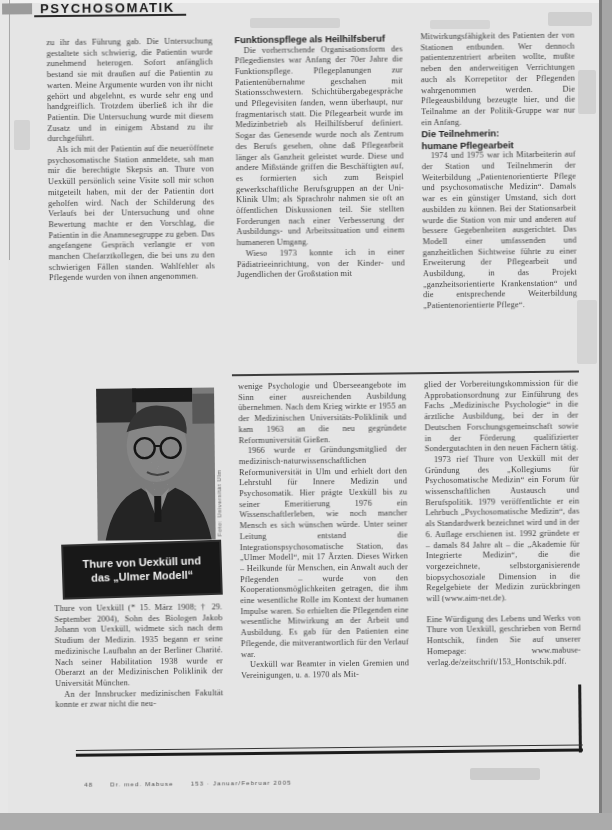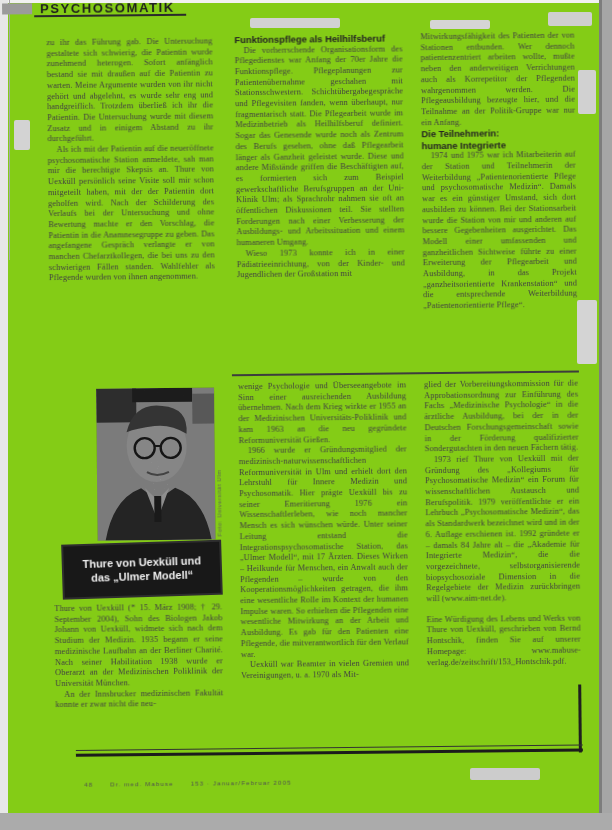--- a/index.html
+++ b/index.html
@@ -3,21 +3,21 @@
 <meta charset="utf-8">
 <style>
   html,body{margin:0;padding:0;}
   body{
     width:612px;height:830px;overflow:hidden;
     background:#c9c9c9;
     font-family:"Liberation Serif", serif;
   }
   .scan{
     position:relative;width:612px;height:830px;
-    background:#84cc16;overflow:hidden;
+    background:#e5e5e5;overflow:hidden;
   }
   
   .edge-top{position:absolute;left:0;top:0;width:612px;height:3px;background:#f1f1f1;}
   .edge-left{position:absolute;left:0;top:0;width:8px;height:830px;background:#e7e7e7;}
   .edge-left-line{position:absolute;left:9px;top:0;width:1px;height:260px;background:#a8a8a8;}
   .edge-right{position:absolute;right:0;top:0;width:13px;height:830px;background:#a6a6a6;}
   .edge-right-line{position:absolute;right:10px;top:0;width:3px;height:830px;background:#7d7d7d;}
   .edge-bottom{position:absolute;left:0;bottom:0;width:612px;height:17px;background:#ababab;}
   .artifact{position:absolute;border-radius:2px;}
 
@@ -104,21 +104,21 @@
 
     <div class="txt col2">
       <p class="colhead">Funktionspflege als Heilhilfsberuf</p>
       <p class="ind">Die vorherrschende Organisationsform des Pflegedienstes war Anfang der 70er Jahre die Funktionspflege. Pflegeplanungen zur Patientenübernahme geschahen mit Stationsschwestern. Schichtübergabegespräche und Pflegevisiten fanden, wenn überhaupt, nur fragmentarisch statt. Die Pflegearbeit wurde im Medizinbetrieb als Heilhilfsberuf definiert. Sogar das Genesende wurde noch als Zentrum des Berufs gesehen, ohne daß Pflegearbeit länger als Ganzheit geleistet wurde. Diese und andere Mißstände griffen die Beschäftigten auf, es formierten sich zum Beispiel gewerkschaftliche Berufsgruppen an der Uni-Klinik Ulm; als Sprachrohr nahmen sie oft an öffentlichen Diskussionen teil. Sie stellten Forderungen nach einer Verbesserung der Ausbildungs- und Arbeitssituation und einem humaneren Umgang.</p>
       <p class="ind">Wieso 1973 konnte ich in einer Pädiatrieeinrichtung, von der Kinder- und Jugendlichen der Großstation mit</p>
     </div>
 
     <div class="txt col3">
       <p>Mitwirkungsfähigkeit des Patienten der von Stationen entbunden. Wer dennoch patientenzentriert arbeiten wollte, mußte neben den anderweitigen Verrichtungen auch als Korrepetitor der Pflegenden wahrgenommen werden. Die Pflegeausbildung bezeugte hier, und die Teilnahme an der Politik-Gruppe war nur ein Anfang.</p>
       <p class="colhead subhead"><span>Die Teilnehmerin:</span><br>
-        <span>humane Integrierte</span></p>
+        <span>humane Pflegearbeit</span></p>
       <p class="ind">1974 und 1975 war ich Mitarbeiterin auf der Station und Teilnehmerin der Weiterbildung „Patientenorientierte Pflege und psychosomatische Medizin“. Damals war es ein günstiger Umstand, sich dort ausbilden zu können. Bei der Stationsarbeit wurde die Station von mir und anderen auf bessere Gegebenheiten ausgerichtet. Das Modell einer umfassenden und ganzheitlichen Sichtweise führte zu einer Erweiterung der Pflegearbeit und Ausbildung, in das Projekt „ganzheitsorientierte Krankenstation“ und die entsprechende Weiterbildung „Patientenorientierte Pflege“.</p>
     </div>
 
     <div class="box-toprule"></div>
 
     <div class="photo">
       <svg viewBox="0 0 118 152" xmlns="http://www.w3.org/2000/svg">
         <defs>
           <filter id="grain" x="0" y="0" width="100%" height="100%">
             <feTurbulence type="fractalNoise" baseFrequency="0.85" numOctaves="2" stitchTiles="stitch"></feTurbulence>

